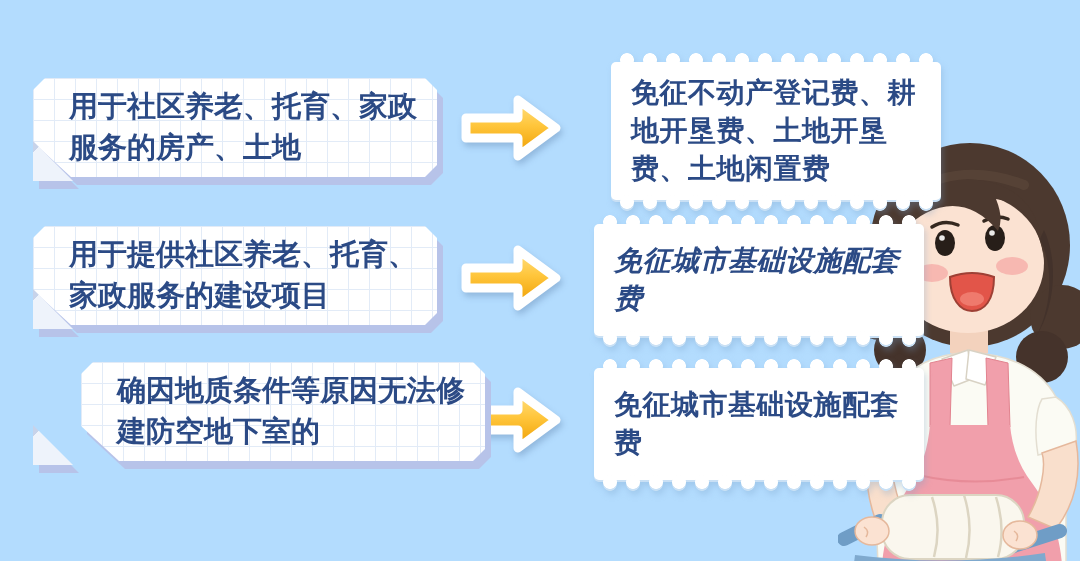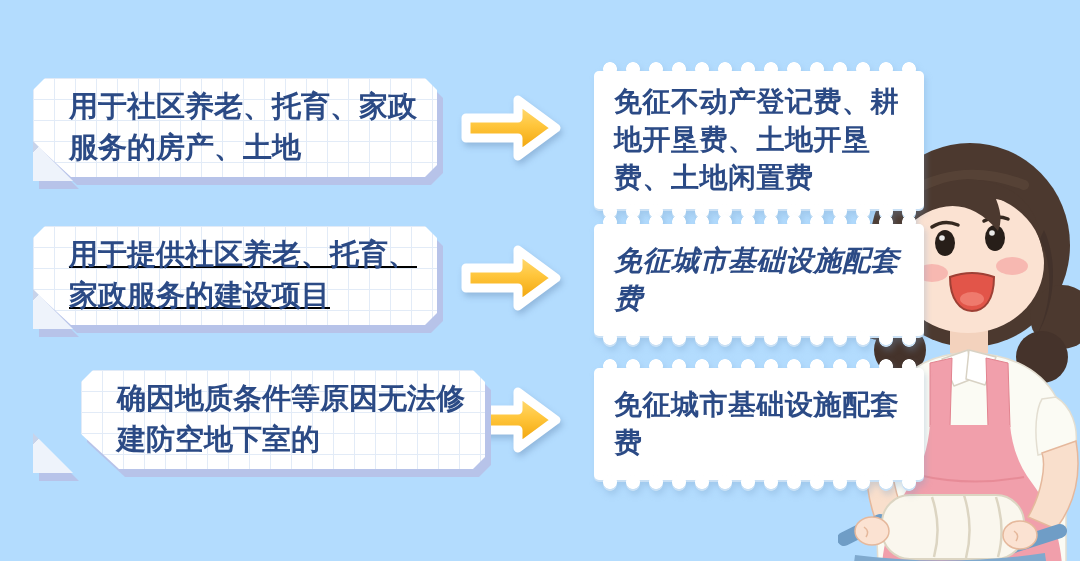--- a/index.html
+++ b/index.html
@@ -9,22 +9,22 @@
     font-family:"Liberation Sans","DejaVu Sans",sans-serif;
   }
 
   
   .note-wrap{
     position:absolute;left:33px;width:404px;
     filter:drop-shadow(6px 8px 0 #B7C3E9);
     z-index:3;
   }
   .note-wrap.r1{top:78px;}
-  .note-wrap.r2{top:226px;text-decoration:underline;}
-  .note-wrap.r3{top:370px;padding-left:48px;}
+  .note-wrap.r2{top:226px;}
+  .note-wrap.r3{top:362px;padding-left:48px;}
   .note{
     background-color:#ffffff;
     background-image:
       linear-gradient(#e2ebf7 1px, transparent 1px),
       linear-gradient(90deg,#e2ebf7 1px, transparent 1px);
     background-size:21px 21px;
     clip-path:polygon(0 12px,12px 0,calc(100% - 12px) 0,100% 12px,
                       100% calc(100% - 12px),calc(100% - 12px) 100%,
                       38px 100%,0 calc(100% - 35px));
     min-height:99px;box-sizing:border-box;
@@ -54,21 +54,21 @@
 
   
   .stamp{
     position:absolute;left:594px;width:330px;box-sizing:border-box;
     background:#fff;border-radius:5px;
     padding:12px 20px;min-height:104px;
     display:flex;align-items:center;
     filter:drop-shadow(0 2px 0 #C9E0F5) drop-shadow(2px 4px 3px rgba(120,160,200,.30));
     z-index:4;
   }
-  .stamp.r1{top:71px;}
+  .stamp.r1{top:62px;margin-left:17px;}
   .stamp.r2{top:224px;min-height:112px;font-style:italic;}
   .stamp.r3{top:368px;min-height:112px;}
   .stamp::before,.stamp::after{
     content:"";position:absolute;left:5px;right:5px;height:14px;
     background-image:radial-gradient(circle at 11px 7px,#fff 6.5px,rgba(255,255,255,0) 7.2px);
     background-size:23px 14px;background-repeat:repeat-x;
   }
   .stamp::before{top:-9px;}
   .stamp::after{bottom:-9px;}
   .stamp-text{

